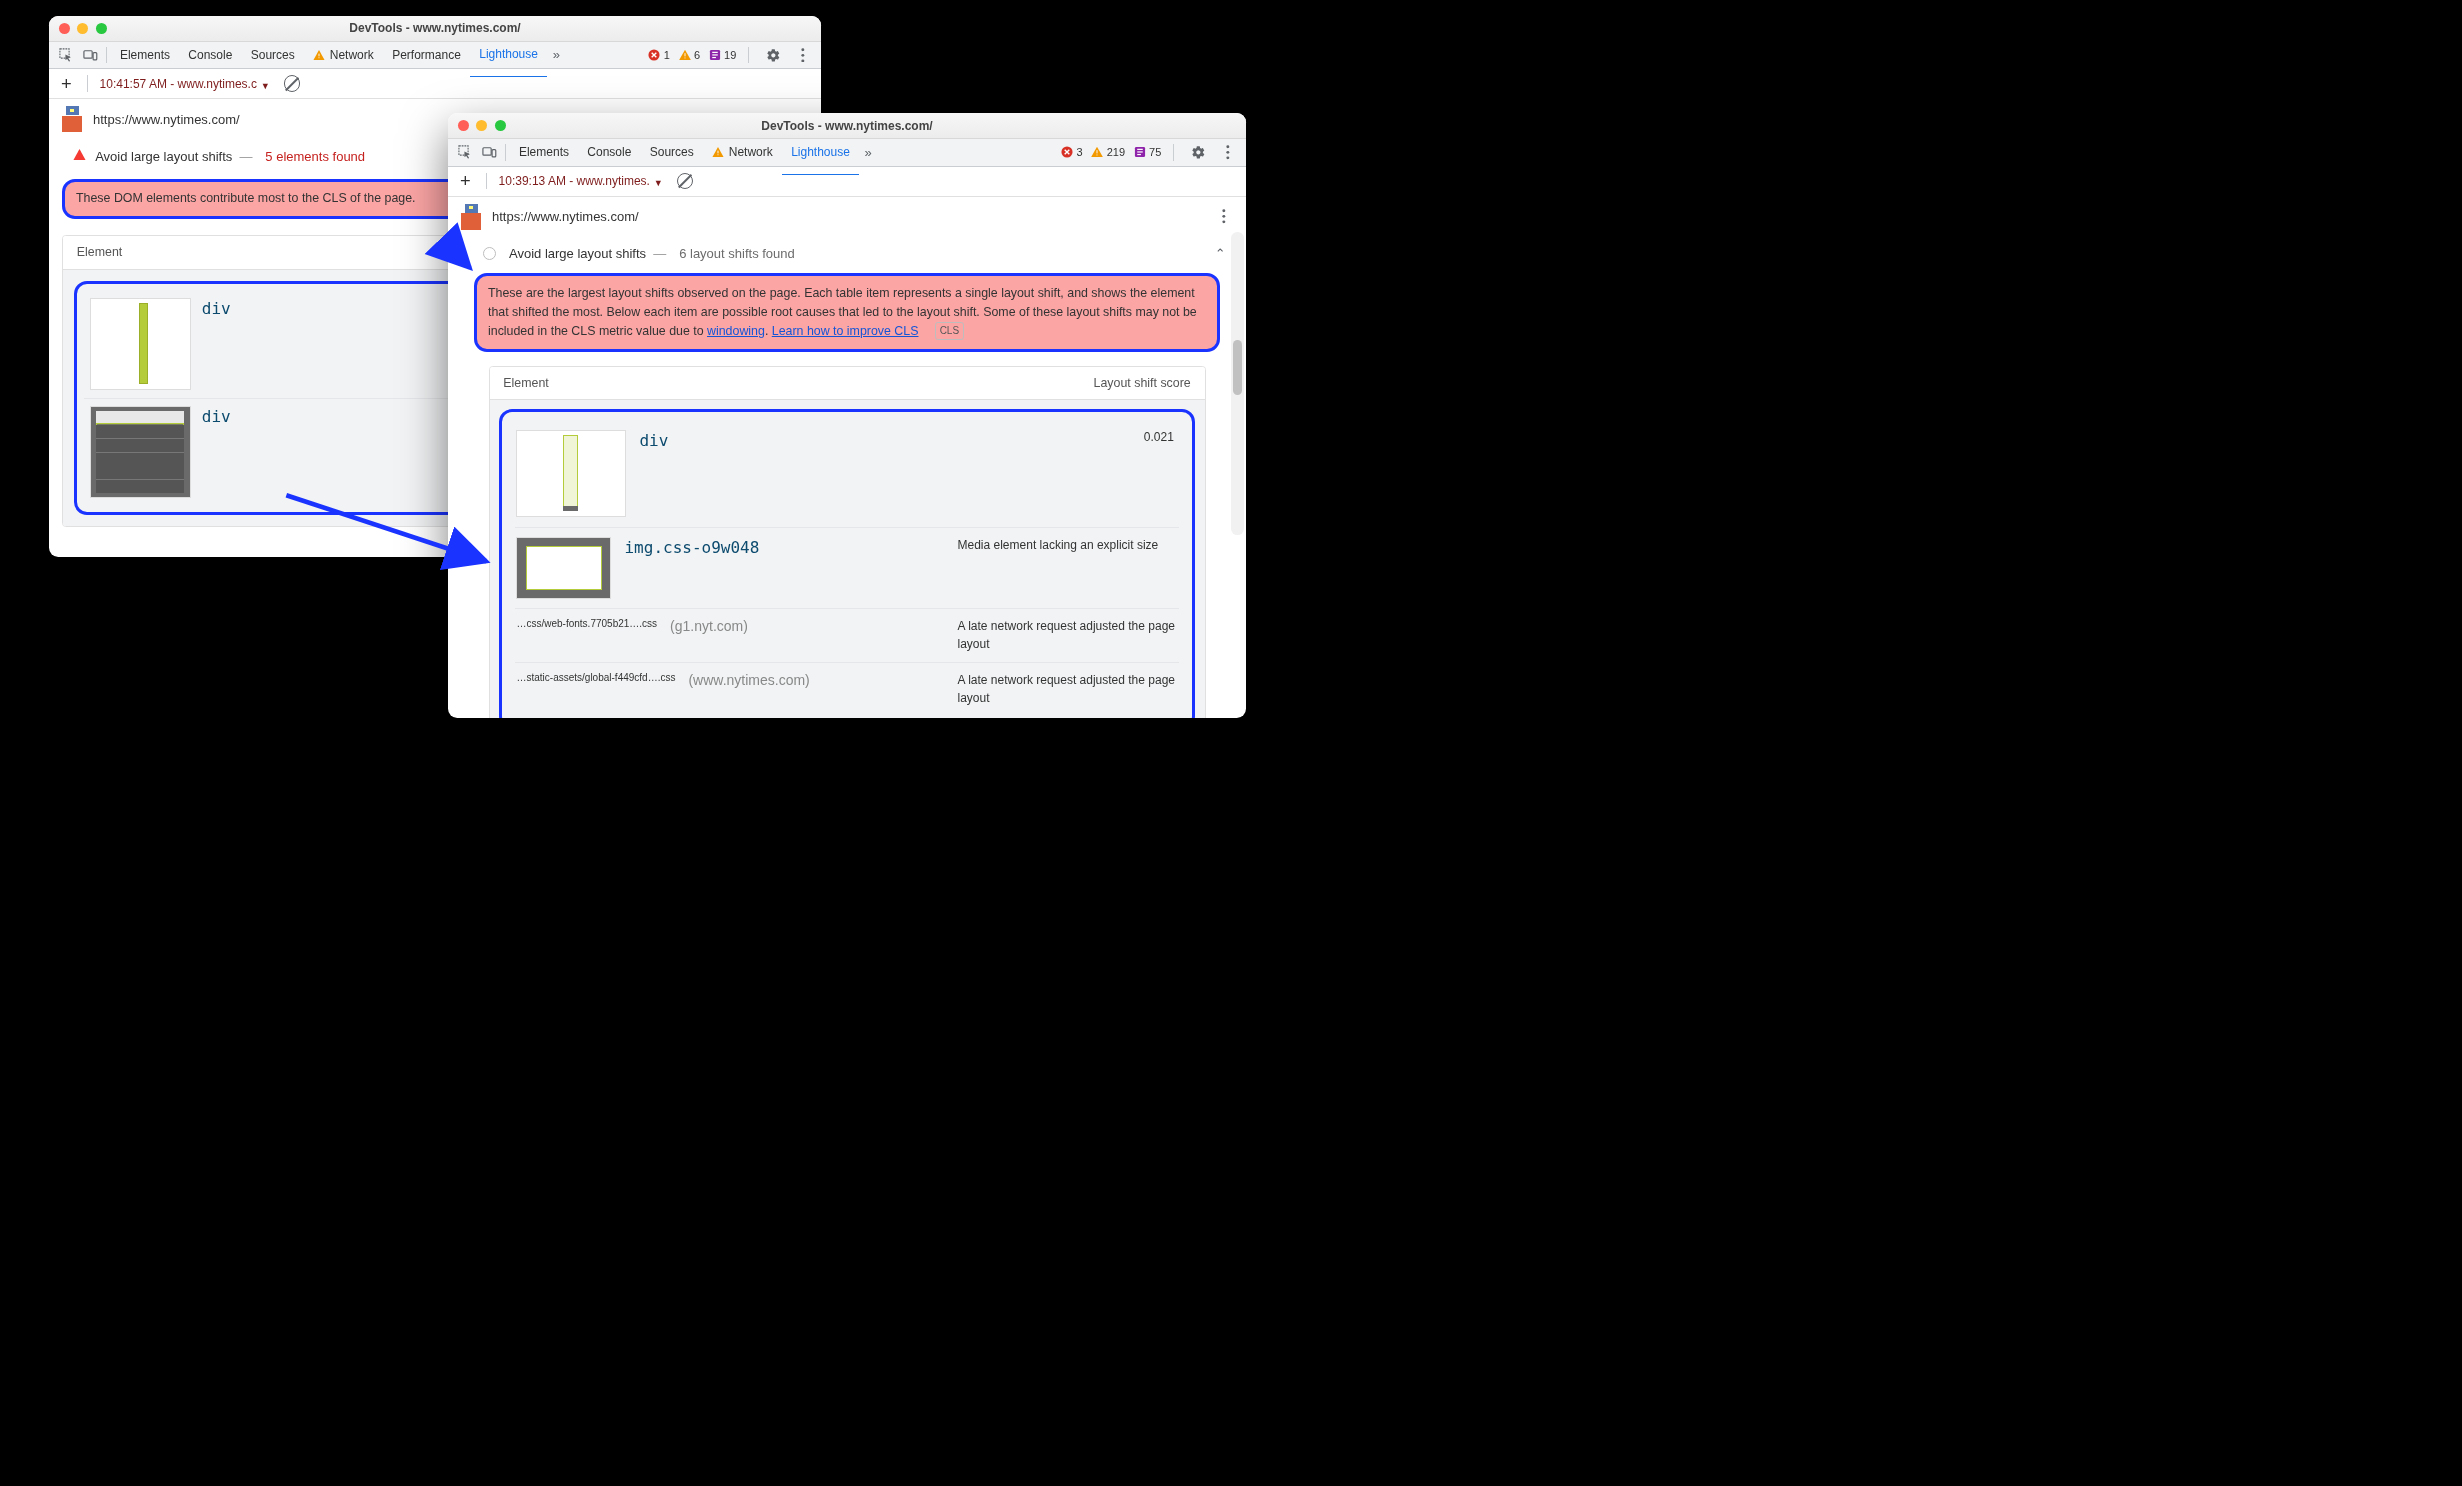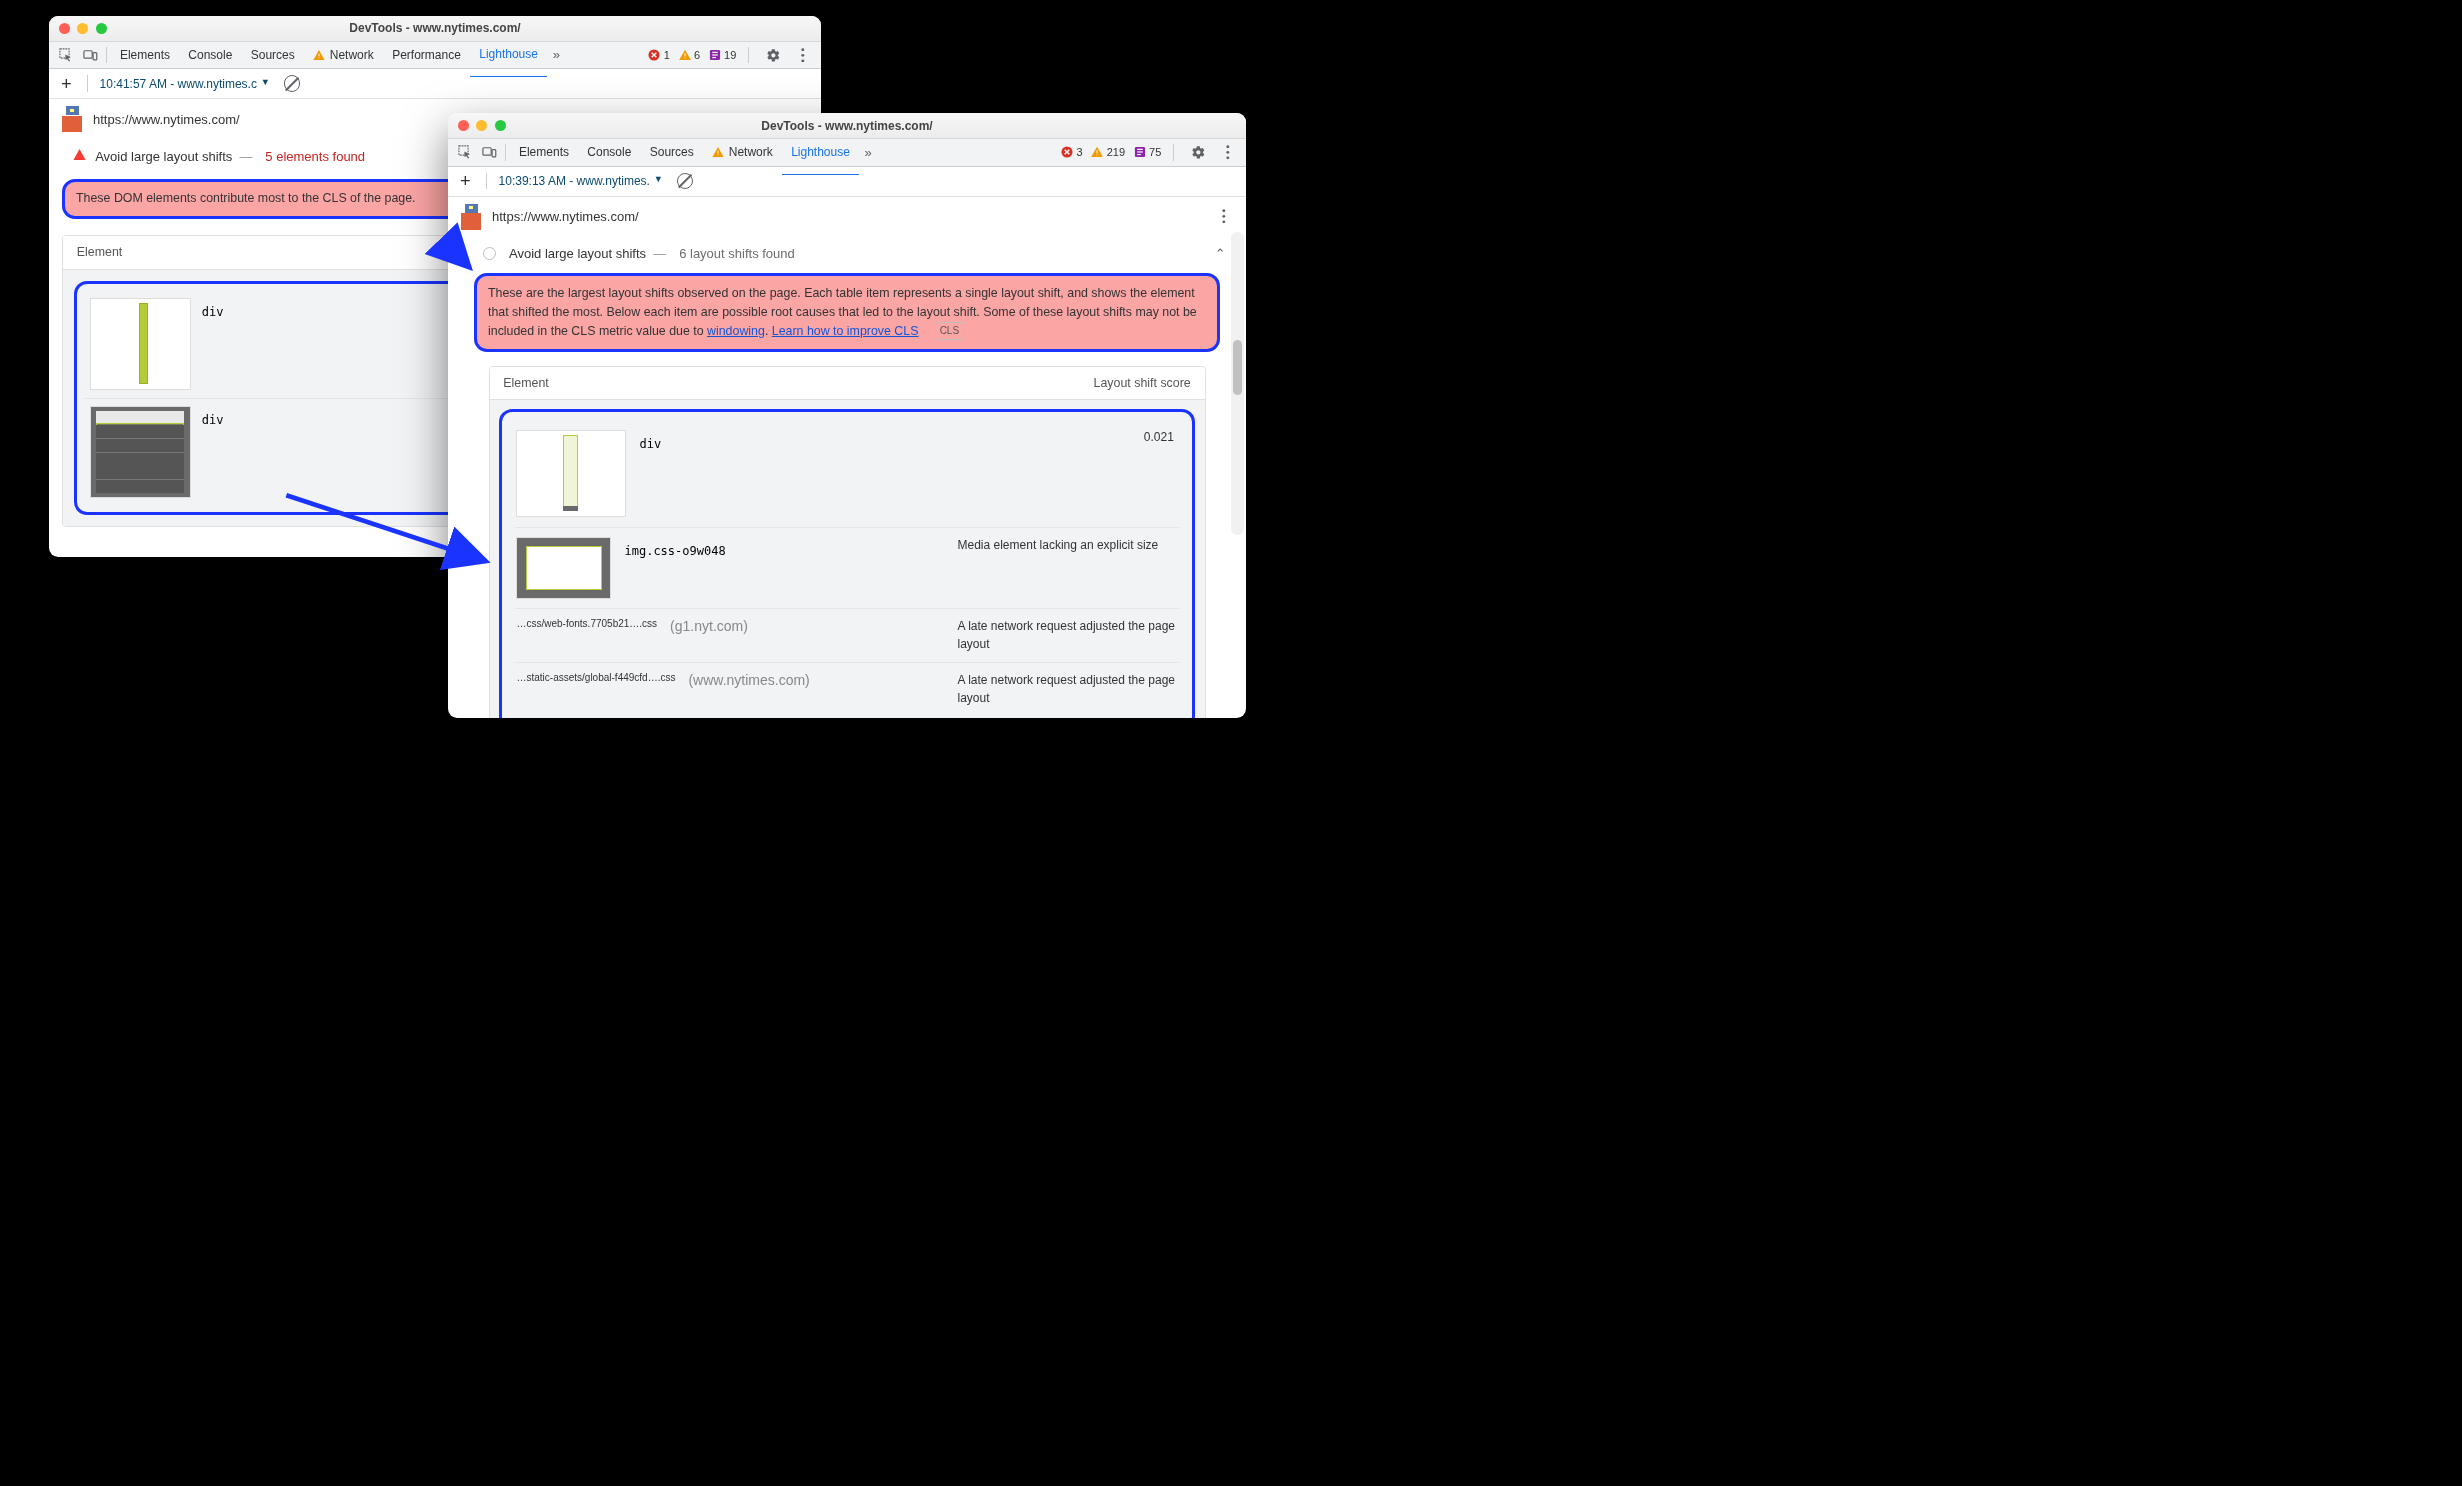--- a/index.html
+++ b/index.html
@@ -105,22 +105,22 @@
       align-items: center;
       padding: 0 9.2px;
       gap: 8.3px;
       border-bottom: 0.9px solid #e0e0e0;
     }
     .plus {
       font-size: 18.3px; font-weight: 200; color: #303030; cursor: pointer;
       width: 16.5px; text-align: center;
     }
     .timestamp {
-      font-size: 12px; color: #0c4a6e;
-      display: flex; align-items: flex-start;
+      font-size: 12px; color: #7f1d1d;
+      display: flex; align-items: flex-end;
     }
     .dd-caret { margin-left: 3.7px; font-size: 9.2px; }
     .clear-circle {
       width: 16.5px; height: 16.5px;
       border: 1.6px solid #5f6368;
       border-radius: 50%;
       position: relative;
       cursor: pointer;
       margin-left: 5.5px;
     }
@@ -233,23 +233,23 @@
     .thumb.frame {
       background: #6a6a6a;
     }
     .thumb.frame .inner {
       position: absolute; left: 8.3px; right: 8.3px; top: 8.3px; bottom: 8.3px;
       background: #fff;
       border: 1.8px solid #b5cc3a;
     }
     .el-tag {
       font-family: ui-monospace, Menlo, monospace;
-      color: #000000;
-      font-size: 12px;
-      margin-top: 7px;
+      color: #0c4a6e;
+      font-size: 16px;
+      margin-top: 1px;
     }
     .hb-right {
       border: 3.7px solid #1a33ff;
       border-radius: 13px;
       padding: 9.2px 13px;
       background: #f1f3f4;
     }
     .row2 {
       display: flex;
       gap: 27.5px;

